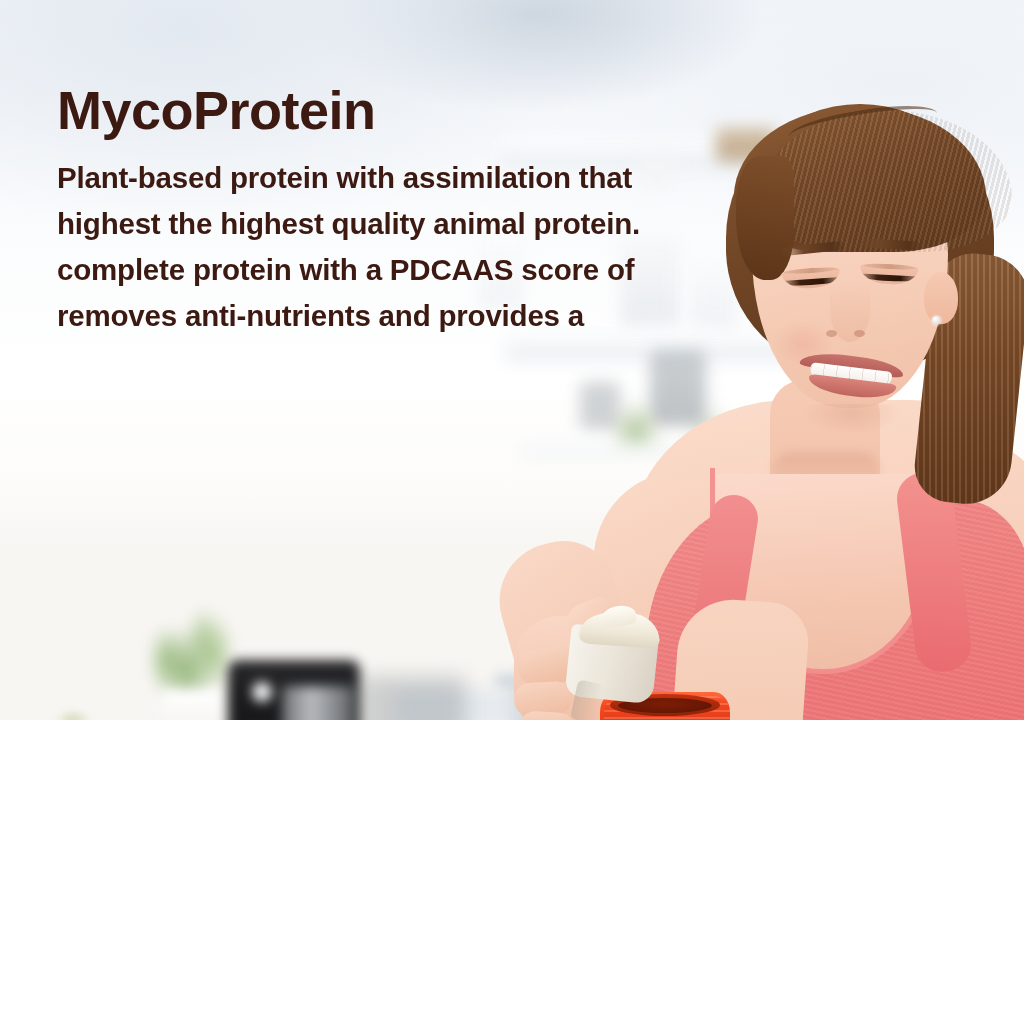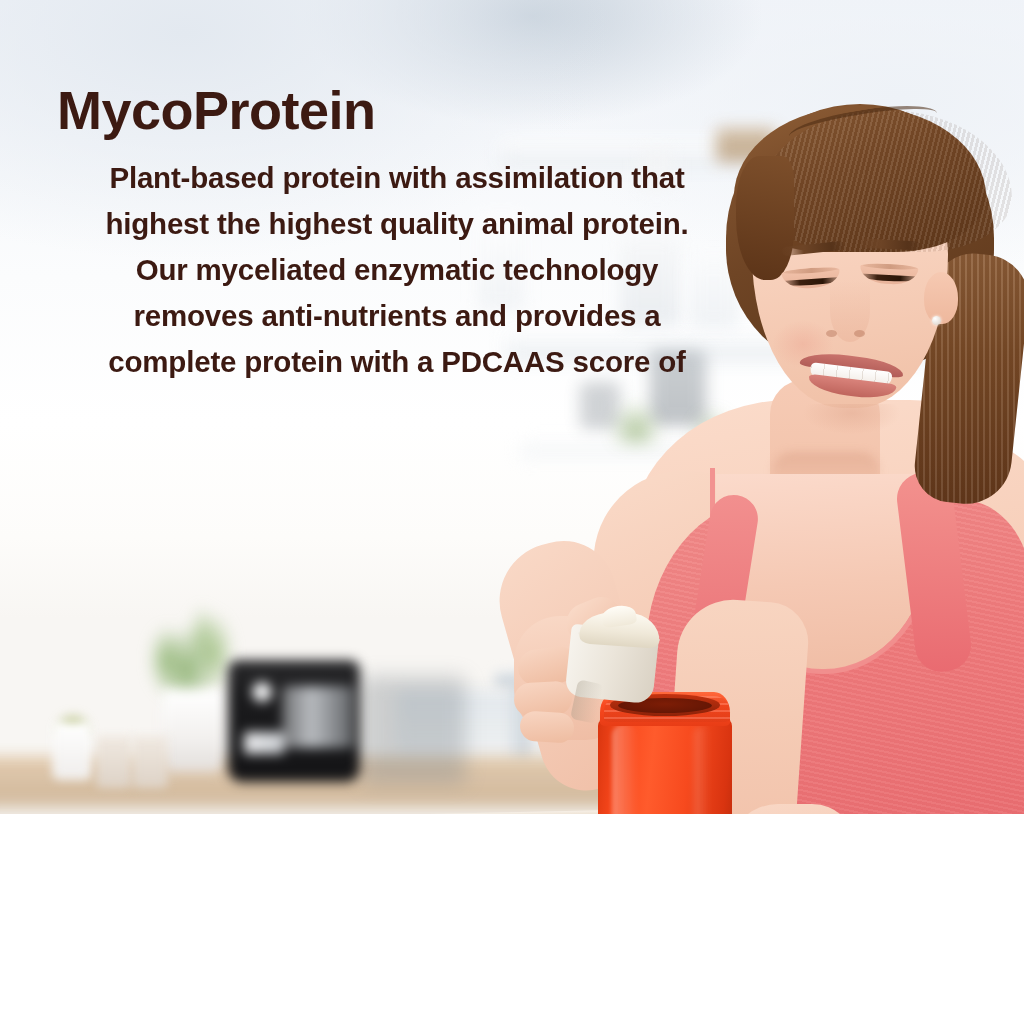--- a/index.html
+++ b/index.html
@@ -5,21 +5,21 @@
   * { margin:0; padding:0; box-sizing:border-box; }
 
   html, body {
     width:1024px; height:1024px;
     font-family:"Liberation Sans", sans-serif;
     overflow:hidden;
   }
 
   #stage {
     position:relative;
-    width:1024px; height:814px;
+    width:1024px; height:720px;
     background:#f3f6fa;
     overflow:hidden;
   }
 
   
   .bg-layer { position:absolute; inset:0; overflow:hidden; }
 
   .bg-base {
     position:absolute; inset:0;
     background:
@@ -588,21 +588,21 @@
     line-height:1.06;
     margin-bottom:16px;
   }
   .body-copy {
     font-size:29.5px;
     font-weight:bold;
     color:#3c1a12;
     line-height:46px;
     letter-spacing:-0.2px;
   }
-  .body-copy .line { display:block; white-space:nowrap;text-align:center; }
+  .body-copy .line { display:block; white-space:nowrap; }
 </style>
 </head>
 <body>
 
 <div id="stage">
 
   <div class="bg-layer">
     <div class="bg-base"></div>
 
     <div class="shelf s1"></div>
@@ -760,19 +760,18 @@
     <div class="lid-flip-hole"></div>
     <div class="lid-flip-tab"></div>
     <div class="lid-gloss"></div>
   </div>
 
   <div class="text-block">
     <div class="title">MycoProtein</div>
     <div class="body-copy">
       <span class="line">Plant-based protein with assimilation that</span>
       <span class="line">highest the highest quality animal protein.</span>
-      <span class="line">Our myceliated enzymatic technology</span>
+      <span class="line">complete protein with a PDCAAS score of</span>
       <span class="line">removes anti-nutrients and provides a</span>
-      <span class="line">complete protein with a PDCAAS score of</span>
     </div>
   </div>
 
 </div>
 
 </body></html>

